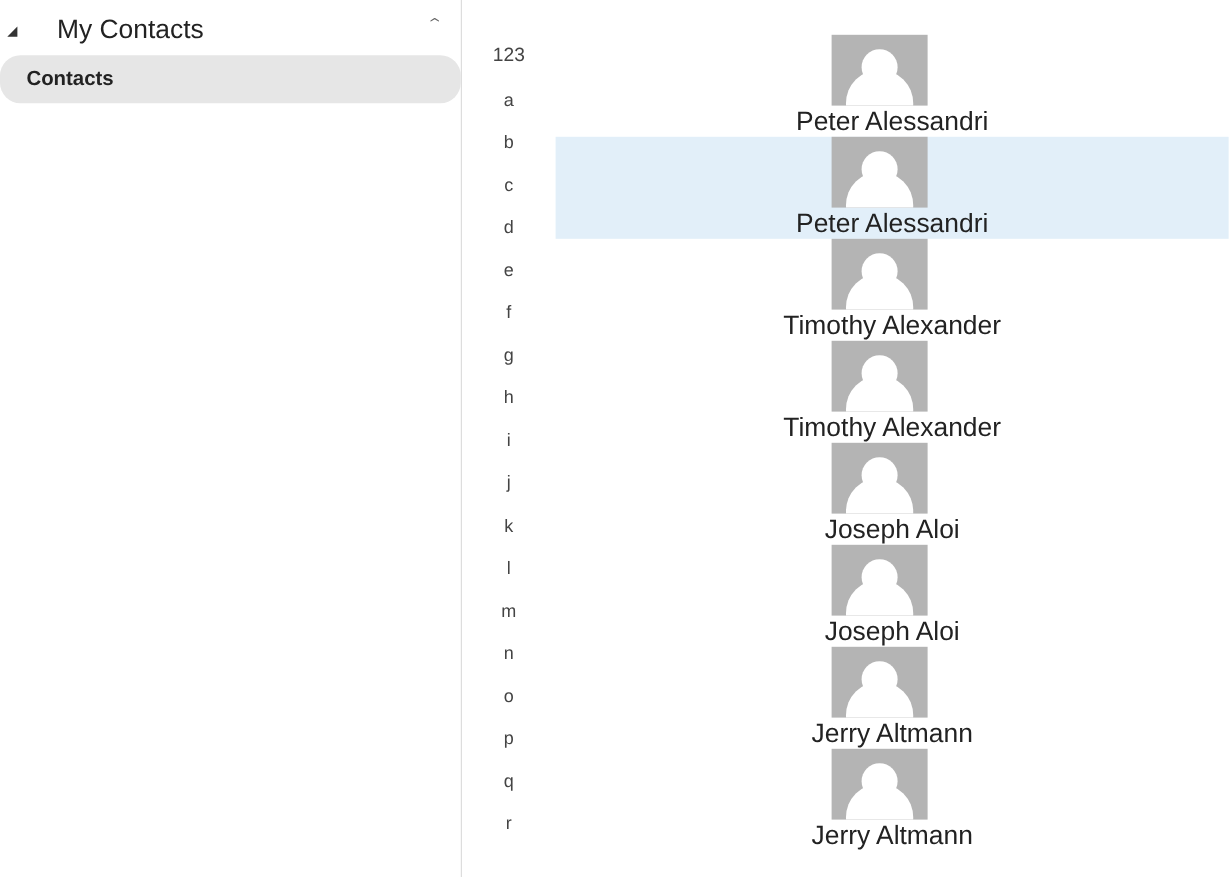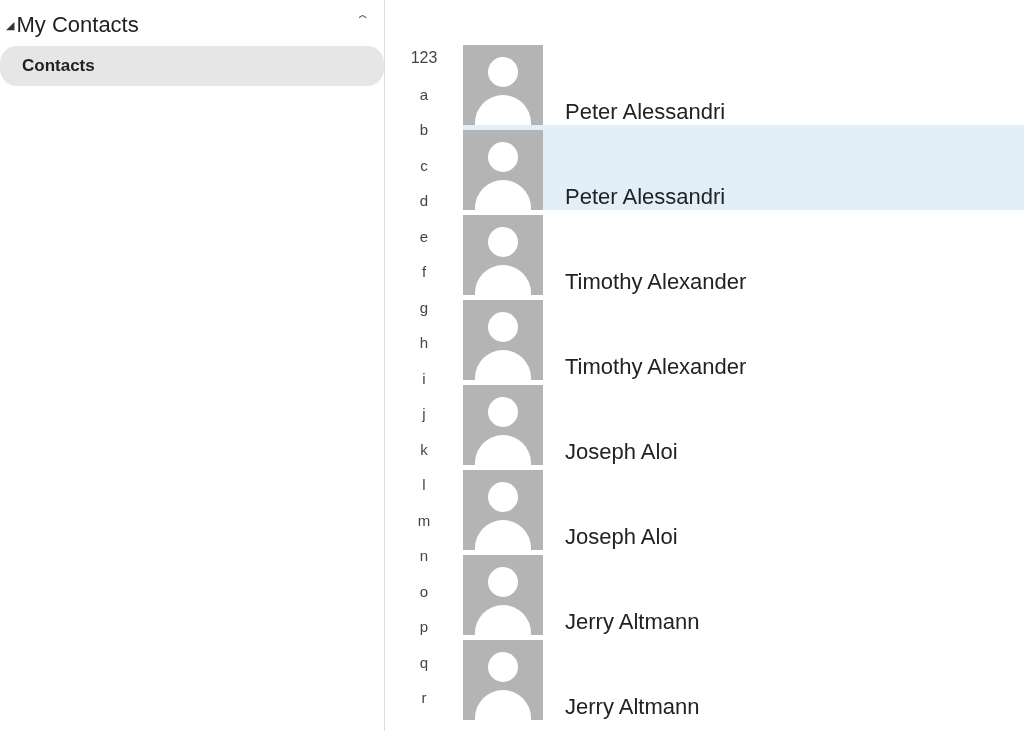--- a/index.html
+++ b/index.html
@@ -35,58 +35,60 @@
     }
     .caret {
       font-size: 11px;
       margin-right: 2px;
       color: #333;
     }
     .folder-title {
       font-size: 22px;
       color: #222;
       font-weight: 400;
+      margin-left: 31px;
     }
     .folder-item {
       padding: 10px 10px 10px 22px;
       font-size: 17px;
       cursor: pointer;
     }
     .folder-item.active {
       background: #e6e6e6;
       font-weight: 700;
       border-radius: 17px;
     }
     .main {
       flex: 1;
       display: flex;
-      padding-top: 40px;
+      padding-top: 29px;
     }
     .alpha-index {
       width: 78px;
       display: flex;
       flex-direction: column;
       align-items: center;
     }
     .alpha-item {
       font-size: 15px;
       color: #444;
       padding: 8px 0;
       cursor: pointer;
       line-height: 1.3;
     }
     .alpha-item.first { font-size: 16px; }
     .contacts-list {
       flex: 1;
     }
     .contact-row {
       display: flex;
-      align-items: flex-end;
+      align-items: center;
       height: 85px;
       cursor: pointer;
+      flex-direction: column;
     }
     .contact-row.selected {
       background: #e2eff9;
     }
     .avatar {
       width: 80px;
       height: 80px;
       background: #b4b4b4;
       margin-right: 22px;
       position: relative;

